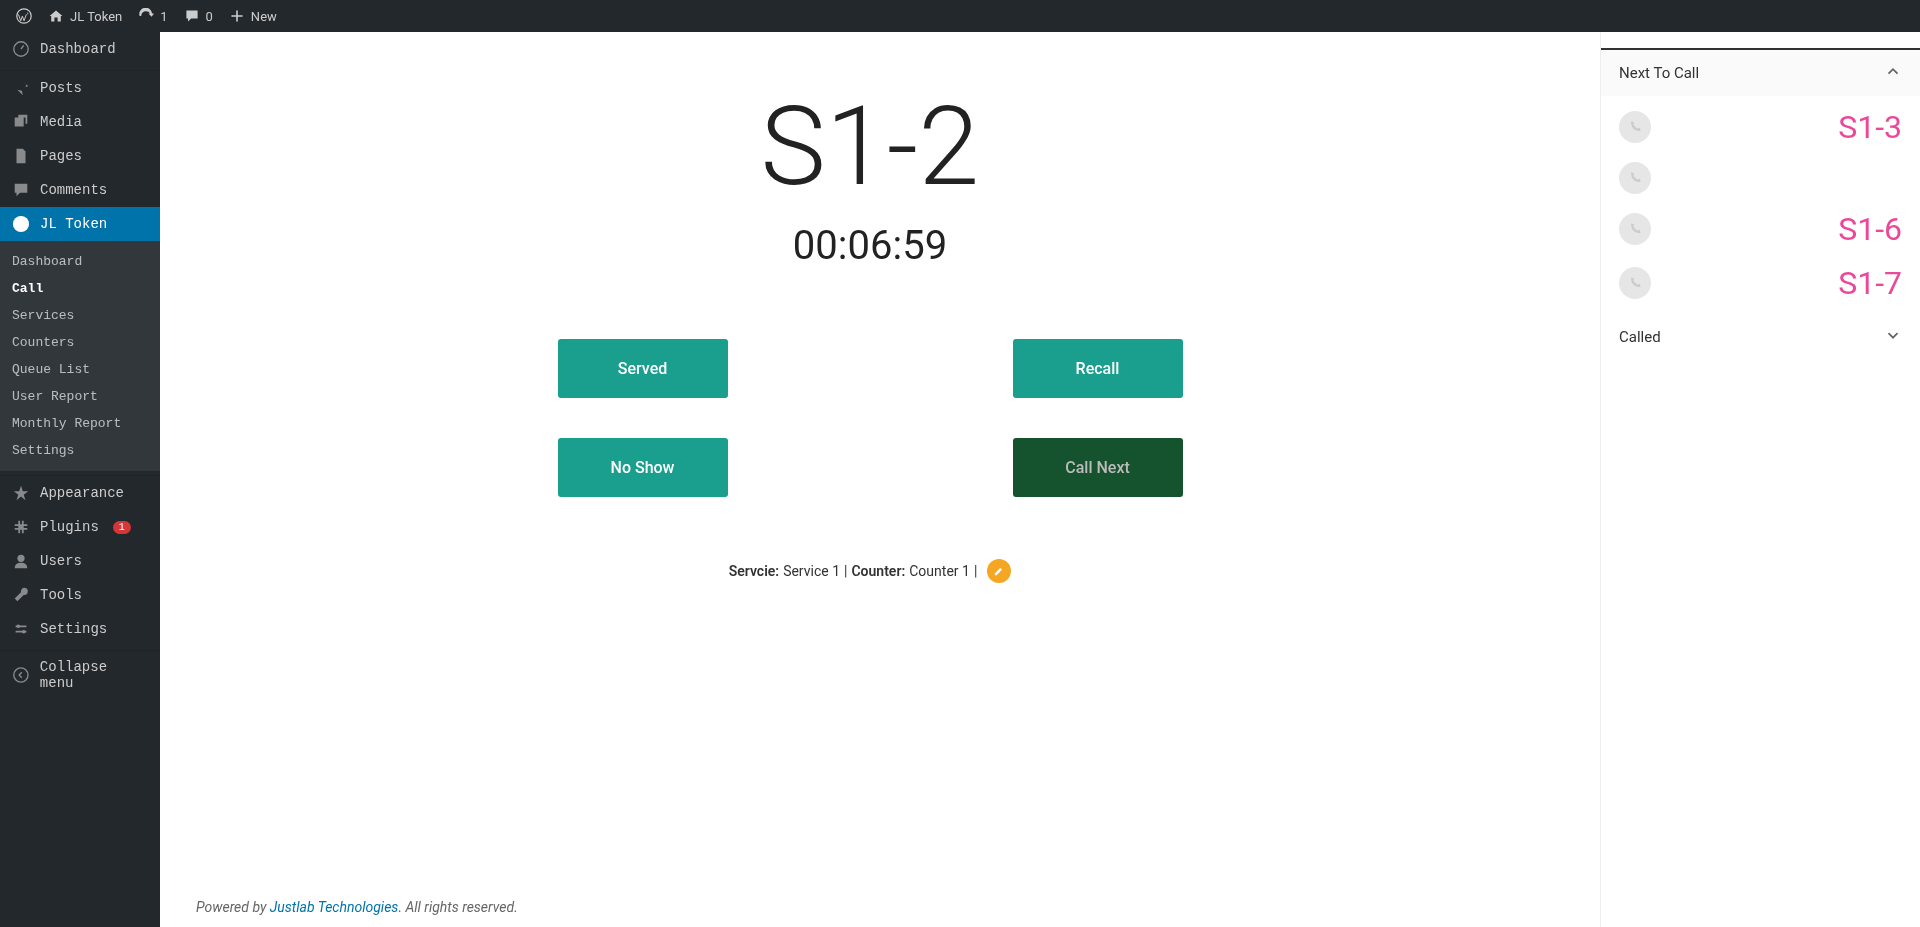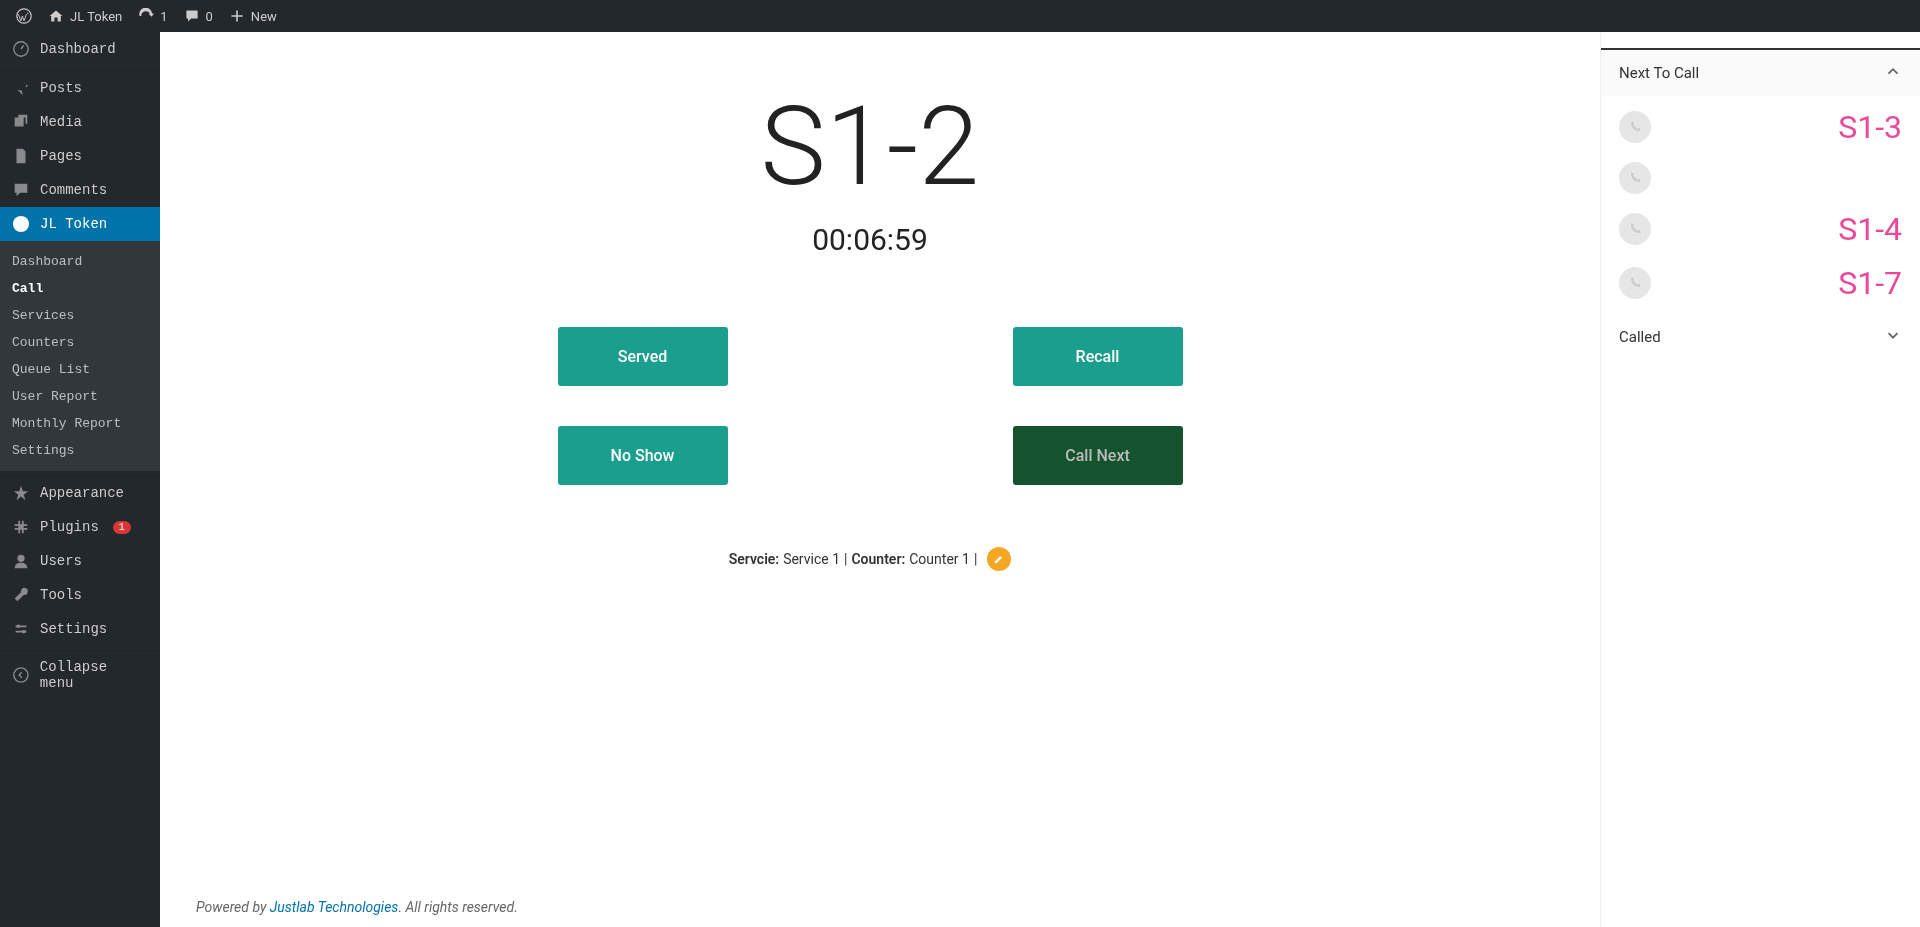--- a/index.html
+++ b/index.html
@@ -20,21 +20,21 @@
   #adminmenu .submenu { background: #32373c; padding: 7px 0; }
   #adminmenu .submenu .sub-item { padding: 6px 12px; color: rgba(240,245,250,0.7); cursor: pointer; font-size: 13px; }
   #adminmenu .submenu .sub-item.active { color: #fff; font-weight: 600; }
   #adminmenu .sep { height: 5px; border-bottom: 1px solid #1e2327; margin: 0; }
   .badge { background: #d63638; color: #fff; border-radius: 9px; font-size: 10px; padding: 1px 6px; margin-left: 4px; }
 
   
   #wpcontent { margin-left: 160px; margin-top: 32px; background: #fff; height: calc(100vh - 32px); position: relative; display: flex; flex-direction: column; }
   #main-inner { flex: 1; display: flex; flex-direction: column; align-items: center; padding-top: 60px; margin-right: 340px; }
   .token-number { font-size: 110px; font-weight: 300; color: #222; line-height: 1; }
-  .timer { font-size: 30px; color: #222; margin-top: 20px; }
+  .timer { font-size: 40px; color: #222; margin-top: 20px; }
   .btn-row { display: grid; grid-template-columns: 1fr 1fr; gap: 40px 285px; margin-top: 70px; width: 625px; }
   .btn { text-align: center; padding: 20px 0; font-size: 16px; color: #fff; font-weight: 500; border-radius: 3px; cursor: pointer; }
   .btn-teal { background: #1a9e8d; }
   .btn-disabled { background: #14532d; color: #bbb; cursor: default; }
   .info-line { margin-top: 62px; font-size: 14px; color: #333; display: flex; align-items: center; gap: 4px; }
   .info-line b { font-weight: 600; }
   .edit-circle { width: 24px; height: 24px; border-radius: 50%; background: #f5a623; display: inline-flex; align-items: center; justify-content: center; color: #fff; margin-left: 6px; cursor: pointer; }
   .edit-circle svg { width: 12px; height: 12px; fill: #fff; }
 
   #footer { position: absolute; bottom: 12px; left: 20px; font-size: 14px; color: #666; font-style: italic; margin-left: 16px;}
@@ -311,21 +311,21 @@
             <use href="#i-phone"></use>
           </svg>
         </span>
     </div>
     <div class="queue-item">
       <span class="phone-circle">
           <svg>
             <use href="#i-phone"></use>
           </svg>
         </span>
-      <span class="queue-token">S1-4</span>
+      <span class="queue-token">S1-6</span>
     </div>
     <div class="queue-item">
       <span class="phone-circle">
           <svg>
             <use href="#i-phone"></use>
           </svg>
         </span>
       <span class="queue-token">S1-7</span>
     </div>
   </div>

